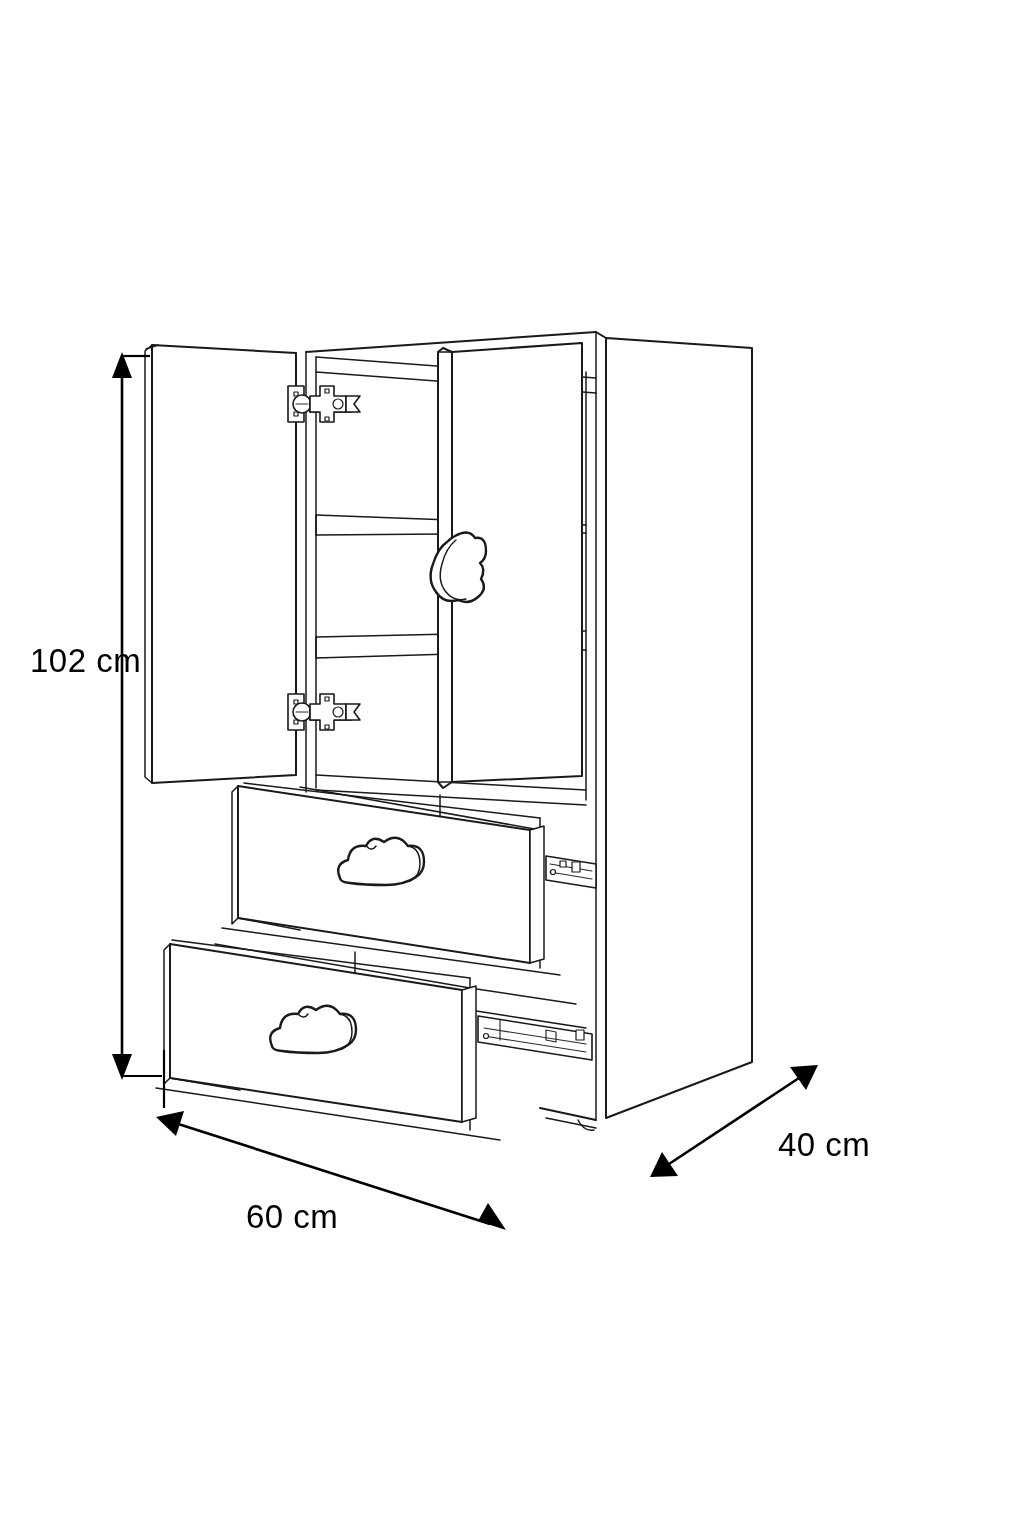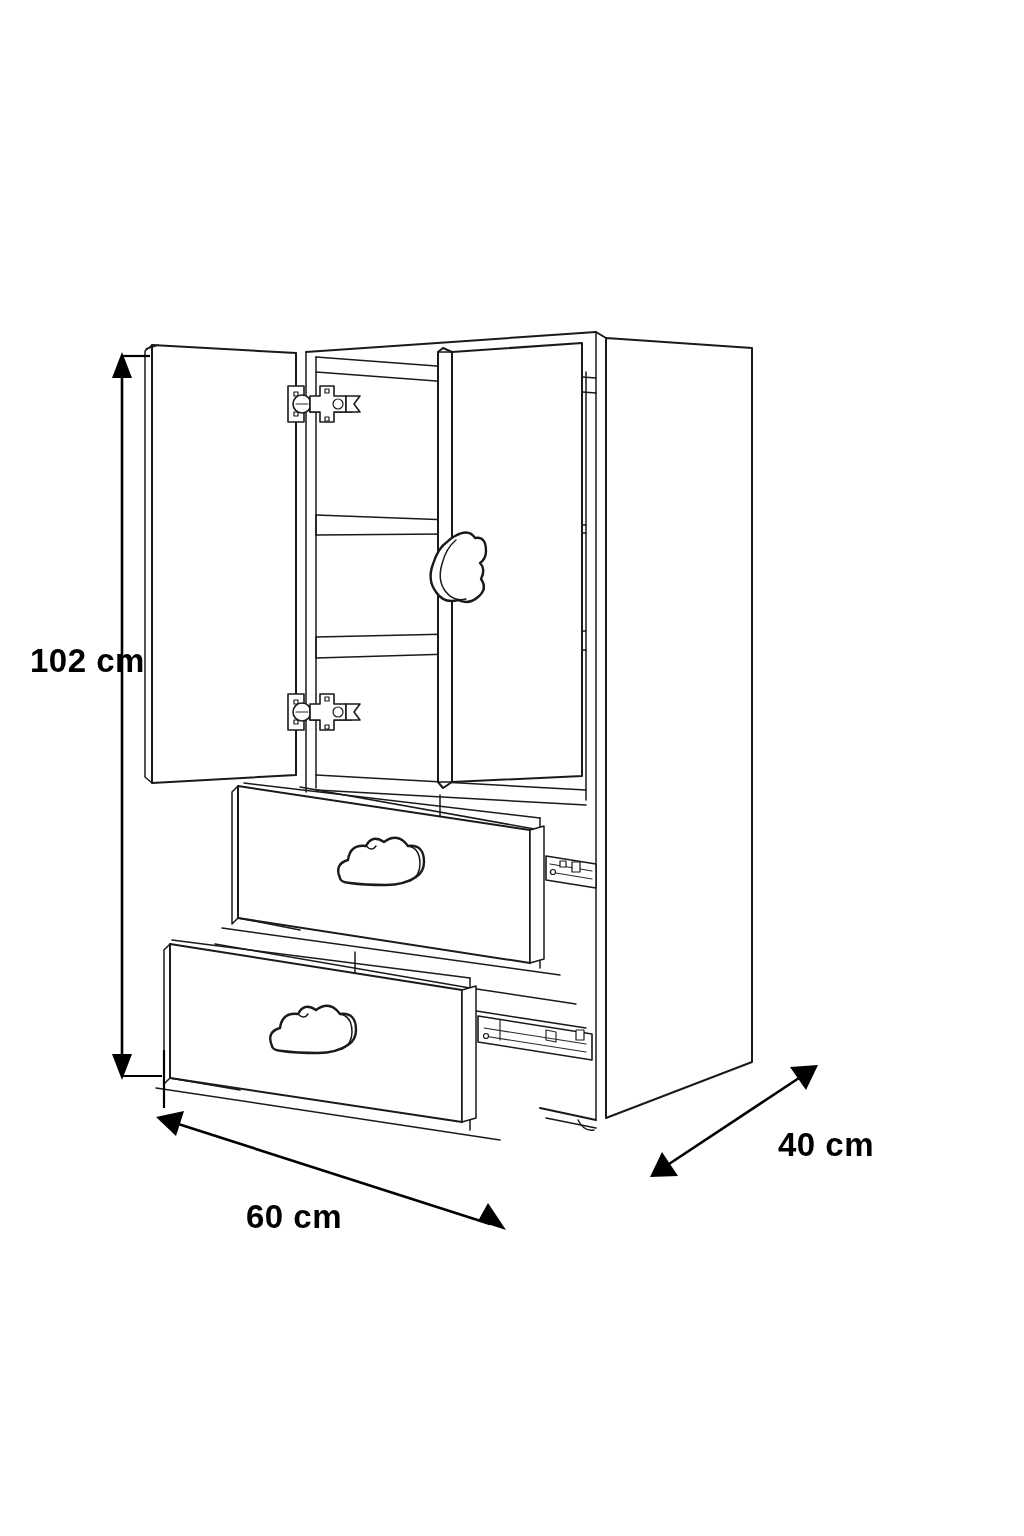--- a/index.html
+++ b/index.html
@@ -14,21 +14,20 @@
     position: relative;
     overflow: hidden;
     font-family: "Liberation Sans", sans-serif;
   }
   #diagram-root {
     position: absolute;
     top: 0;
     left: 0;
     width: 1024px;
     height: 1536px;
-    font-weight: bold;
   }
   svg#furniture-svg {
     display: block;
     width: 1024px;
     height: 1536px;
     background: #ffffff;
   }
   .ln {
     fill: none;
     stroke: #1a1a1a;

